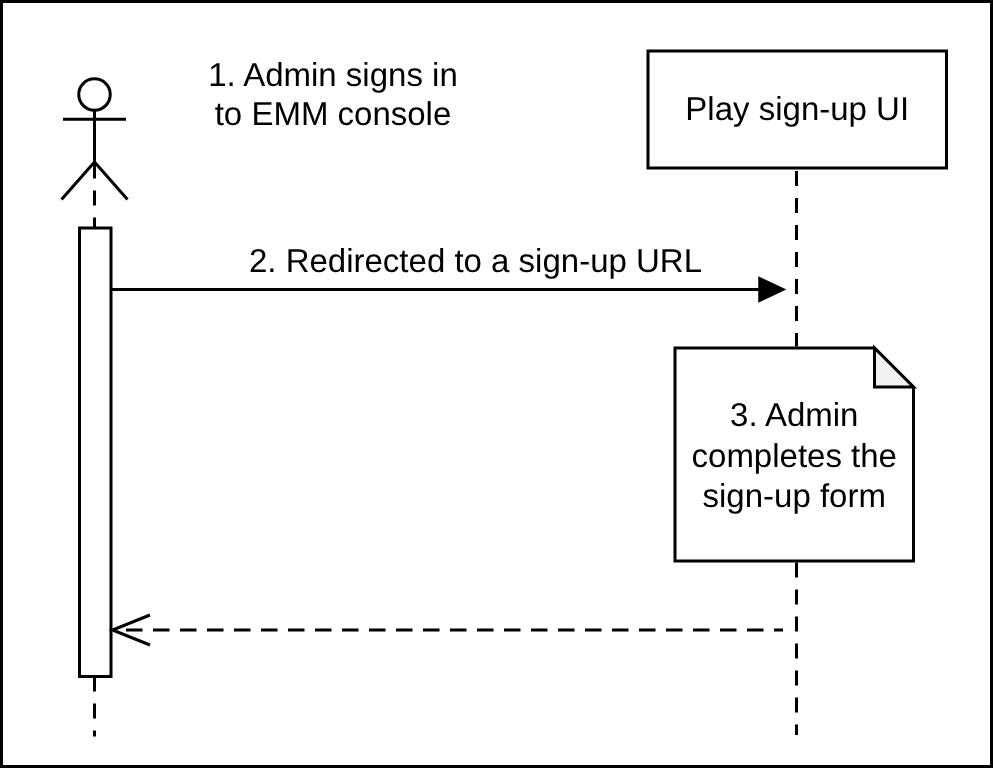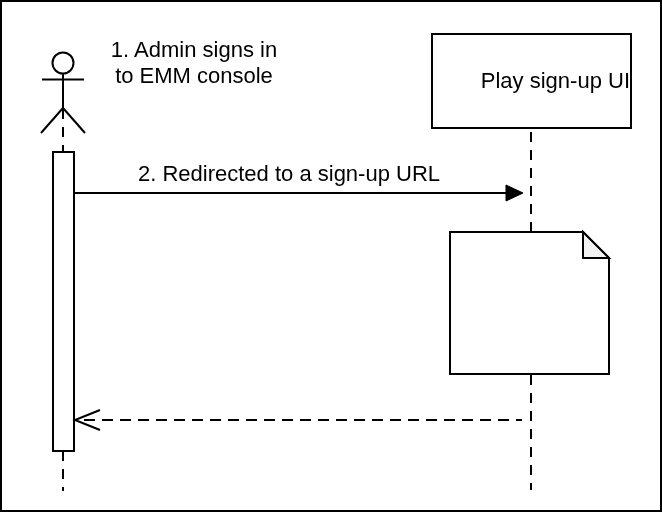--- a/index.html
+++ b/index.html
@@ -19,34 +19,35 @@
     left: 0; top: 0;
     width: 662px; height: 512px;
   }
   .label {
     position: absolute;
     font-size: 22px;
     line-height: 26px;
     white-space: pre-line;
     text-align: center;
     color: #000000;
+    margin-left: 28px;
   }
   .actor-label   { left: 92px;  top: 35px;  width: 200px; }
   .msg2-label    { left: 87px;  top: 159px; width: 400px; }
   .msg4-label    { left: 93px;  top: 384px; width: 400px; }
   .participant {
     position: absolute;
     left: 429px; top: 31px;
-    width: 201px; height: 96px;
+    width: 201px; height: 80px;
     box-sizing: border-box;
     border: 2px solid #000000;
     background: #ffffff;
     display: flex;
     align-items: center;
-    justify-content: flex-end;
+    justify-content: center;
     font-size: 22px;
   }
   .note-label {
     position: absolute;
     left: 448px; top: 230px;
     width: 159px; height: 142px;
     display: flex;
     align-items: center;
     justify-content: center;
     font-size: 22px;
@@ -96,15 +97,18 @@
 
   <div class="label actor-label">1. Admin signs in
 to EMM console</div>
 
   <div class="participant">
     <span>Play sign-up UI</span>
   </div>
 
   <div class="label msg2-label">2. Redirected to a sign-up URL</div>
 
+  <div class="note-label">3. Admin
+completes the
+sign-up form</div>
 
 
 </div>
 
 </body></html>

